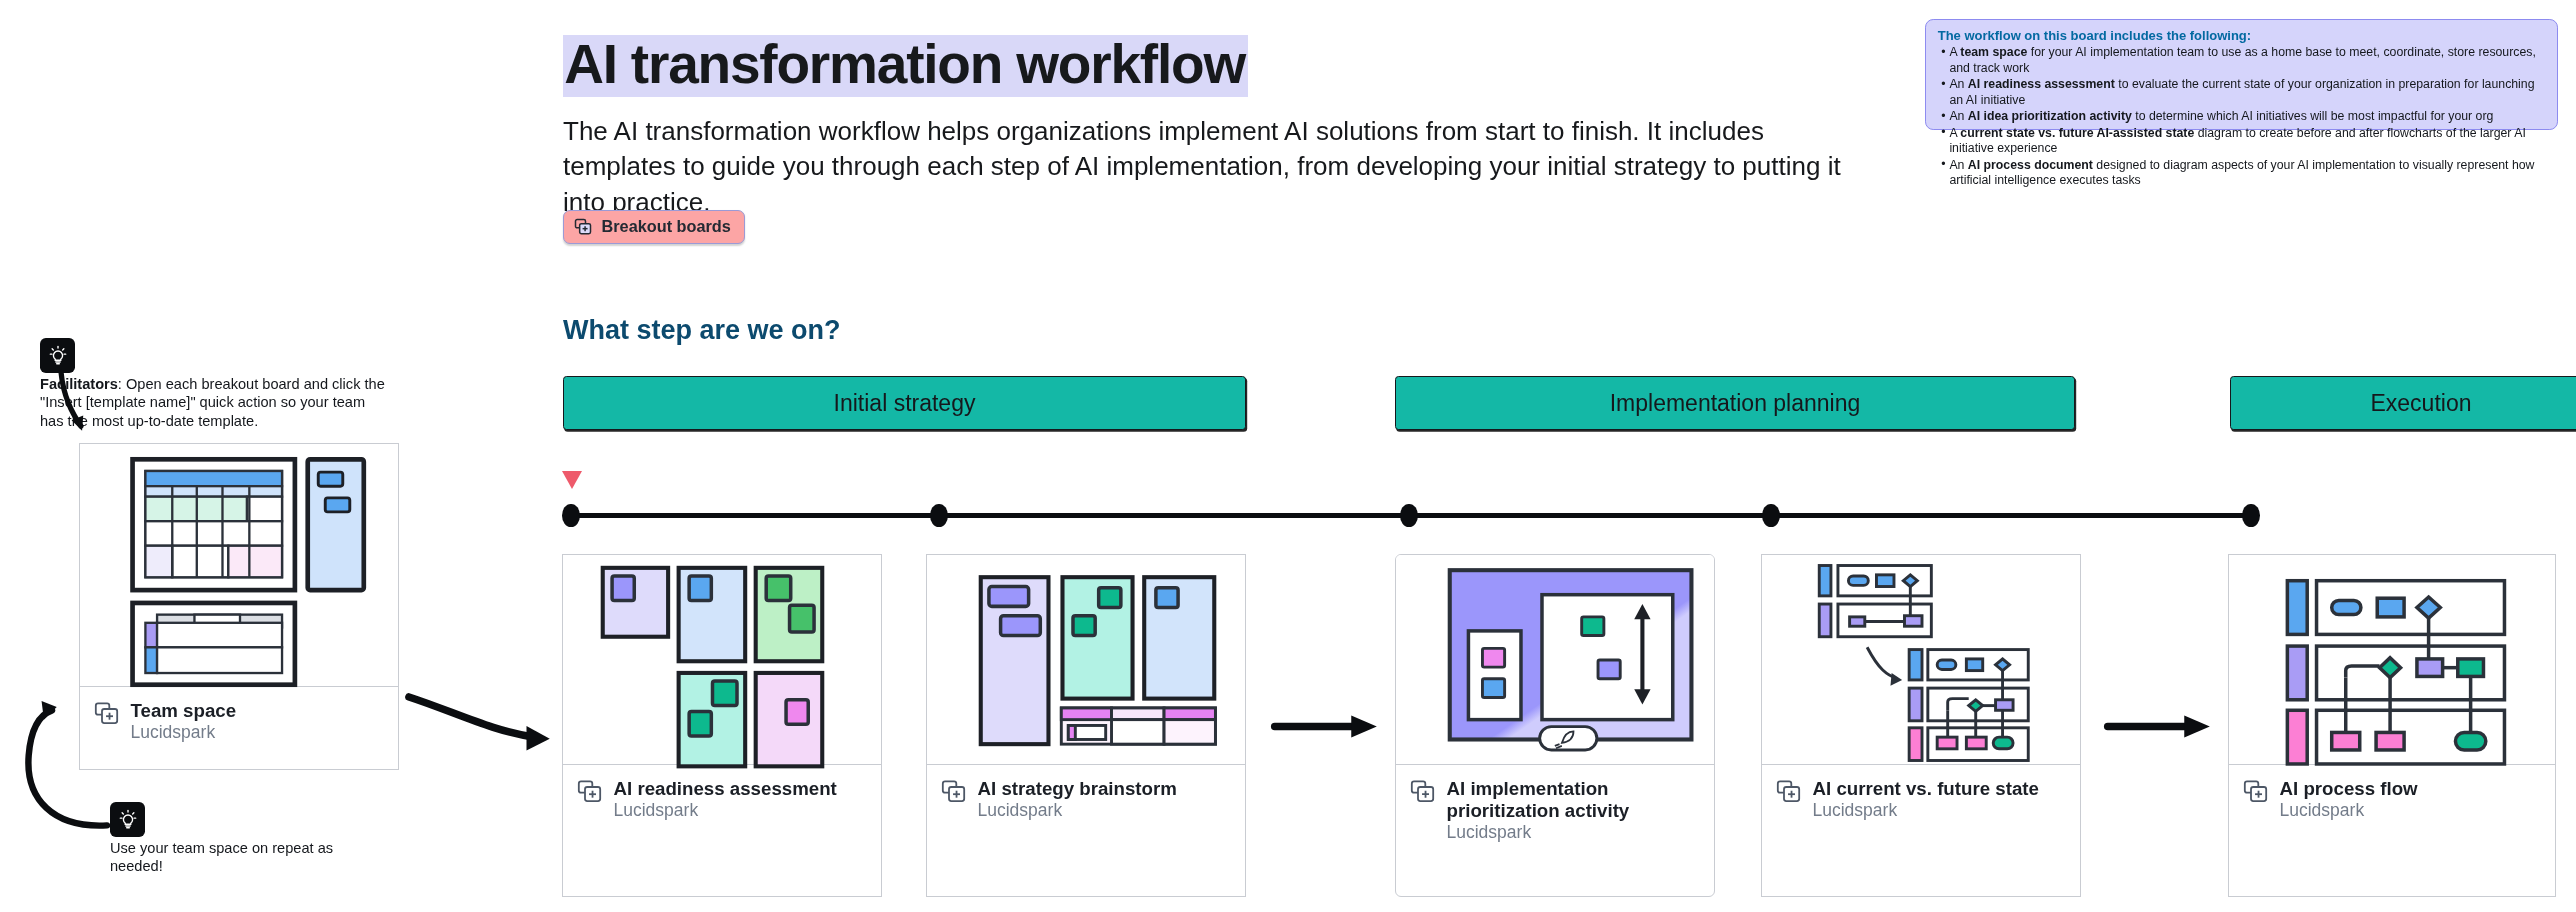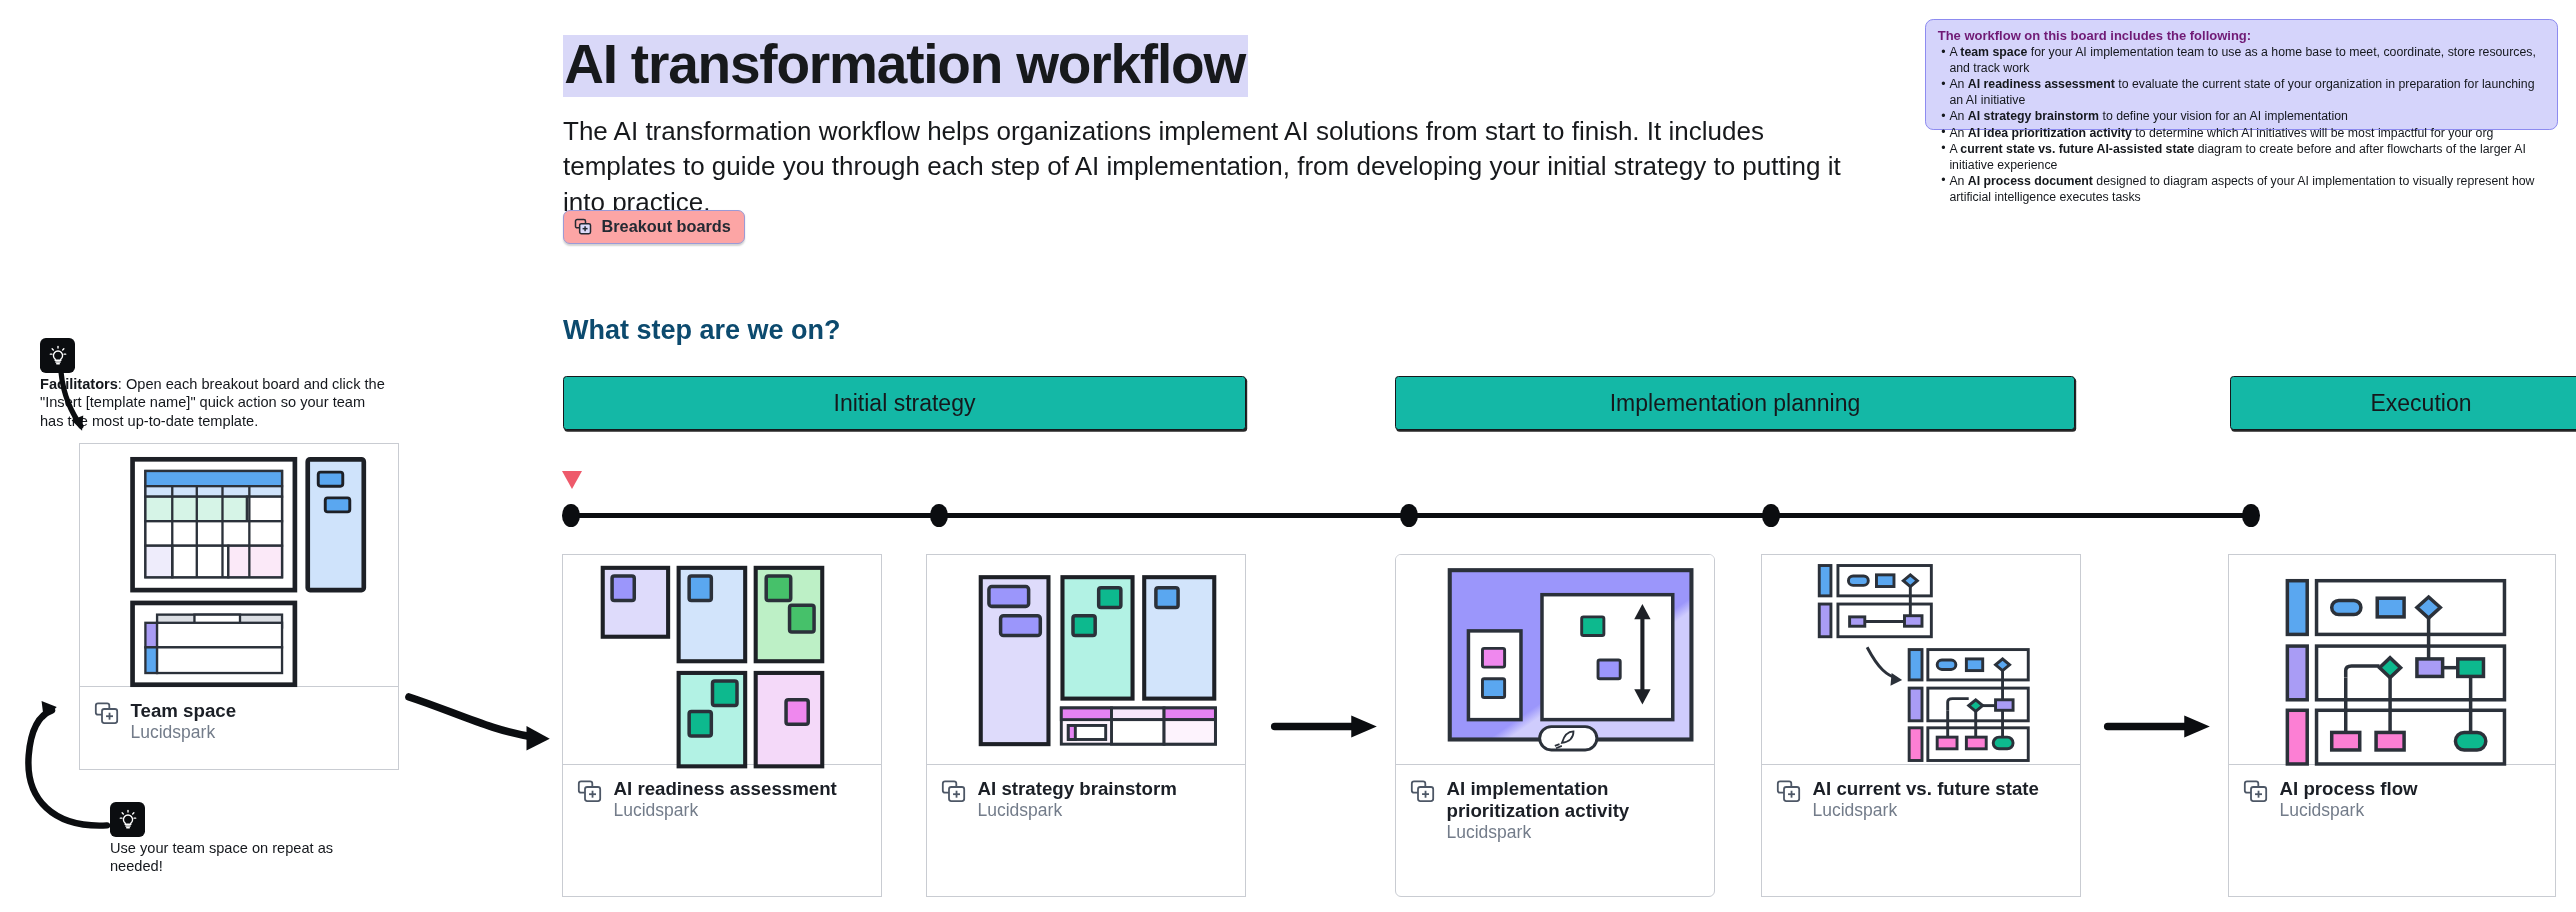--- a/index.html
+++ b/index.html
@@ -33,21 +33,21 @@
   }
   #breakout-chip .lbl { font-size: 16.3px; font-weight: 700; color: #242a33; }
 
   
   #info-panel {
     position: absolute; left: 1925px; top: 18.7px; width: 633px; height: 111px;
     background: #d5d4fb; border: 1.2px solid #8d8bf0; border-radius: 8.2px;
     padding: 8.2px 13px 5.8px 11.7px;
   }
   #info-panel .info-head {
-    font-size: 13px; font-weight: 700; color: #701a75; margin-bottom: 2.3px;
+    font-size: 13px; font-weight: 700; color: #0369a1; margin-bottom: 2.3px;
   }
   #info-panel ul { list-style: none; }
   #info-panel li {
     font-size: 12.3px; line-height: 1.28; color: #15181d;
     padding-left: 11.7px; position: relative; margin-bottom: 0.6px;
   }
   #info-panel li::before {
     content: "•"; position: absolute; left: 3.5px; top: -0.6px;
   }
   #info-panel li b { font-weight: 700; }
@@ -150,21 +150,20 @@
       </svg>
     </span>
     <span class="lbl">Breakout boards</span>
   </div>
 
   <div id="info-panel">
     <div class="info-head">The workflow on this board includes the following:</div>
     <ul>
       <li><span>A </span><b>team space</b><span> for your AI implementation team to use as a home base to meet, coordinate, store resources, and track work</span></li>
       <li><span>An </span><b>AI readiness assessment</b><span> to evaluate the current state of your organization in preparation for launching an AI initiative</span></li>
-      <li><span>An </span><b>AI strategy brainstorm</b><span> to define your vision for an AI implementation</span></li>
       <li><span>An </span><b>AI idea prioritization activity</b><span> to determine which AI initiatives will be most impactful for your org</span></li>
       <li><span>A </span><b>current state vs. future AI-assisted state</b><span> diagram to create before and after flowcharts of the larger AI initiative experience</span></li>
       <li><span>An </span><b>AI process document</b><span> designed to diagram aspects of your AI implementation to visually represent how artificial intelligence executes tasks</span></li>
     </ul>
   </div>
 
   <div id="step-question">What step are we on?</div>
 
   <div class="phase-bar" id="phase-0">Initial strategy</div>
   <div class="phase-bar" id="phase-1">Implementation planning</div>

